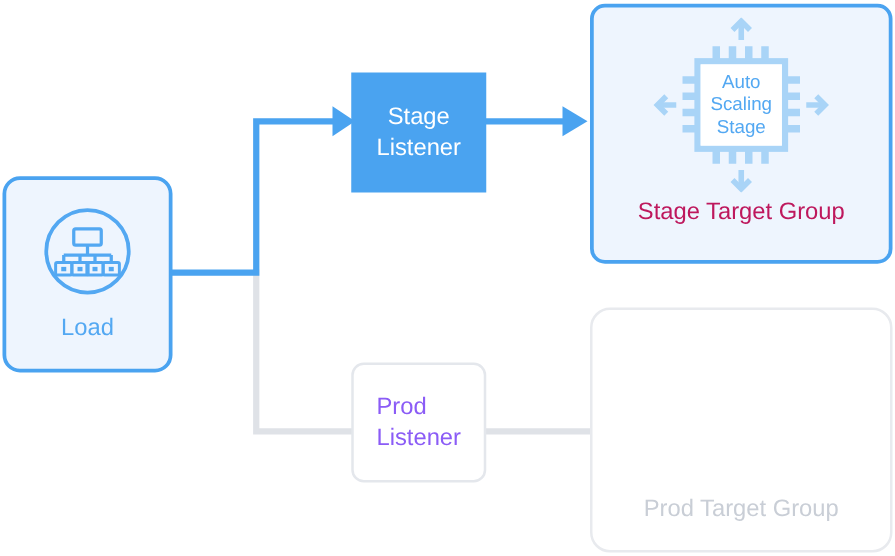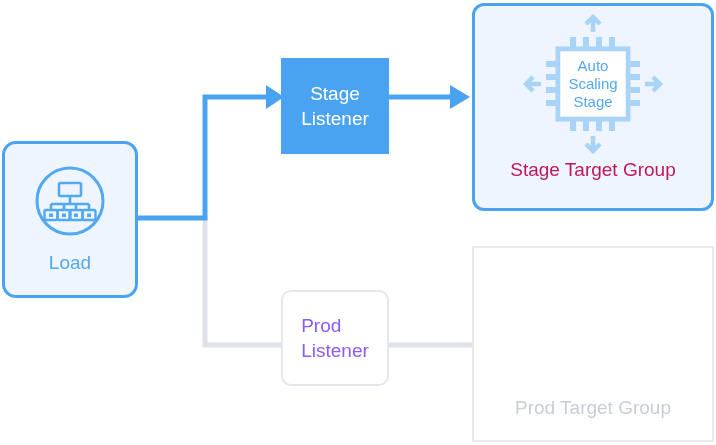--- a/index.html
+++ b/index.html
@@ -110,21 +110,21 @@
     margin-top: 4px;
   }
 
   
   #prod-target-group {
     left: 472px;
     top: 246px;
     width: 242px;
     height: 196px;
     border: 2px solid #e8eaee;
-    border-radius: 0;
+    border-radius: 16px;
     background: #ffffff;
     justify-content: flex-end;
     padding-bottom: 20px;
     box-sizing: border-box;
   }
   #prod-target-group .group-title {
     color: #c9ced6;
     font-size: 19px;
     line-height: 24px;
     font-weight: 400;

